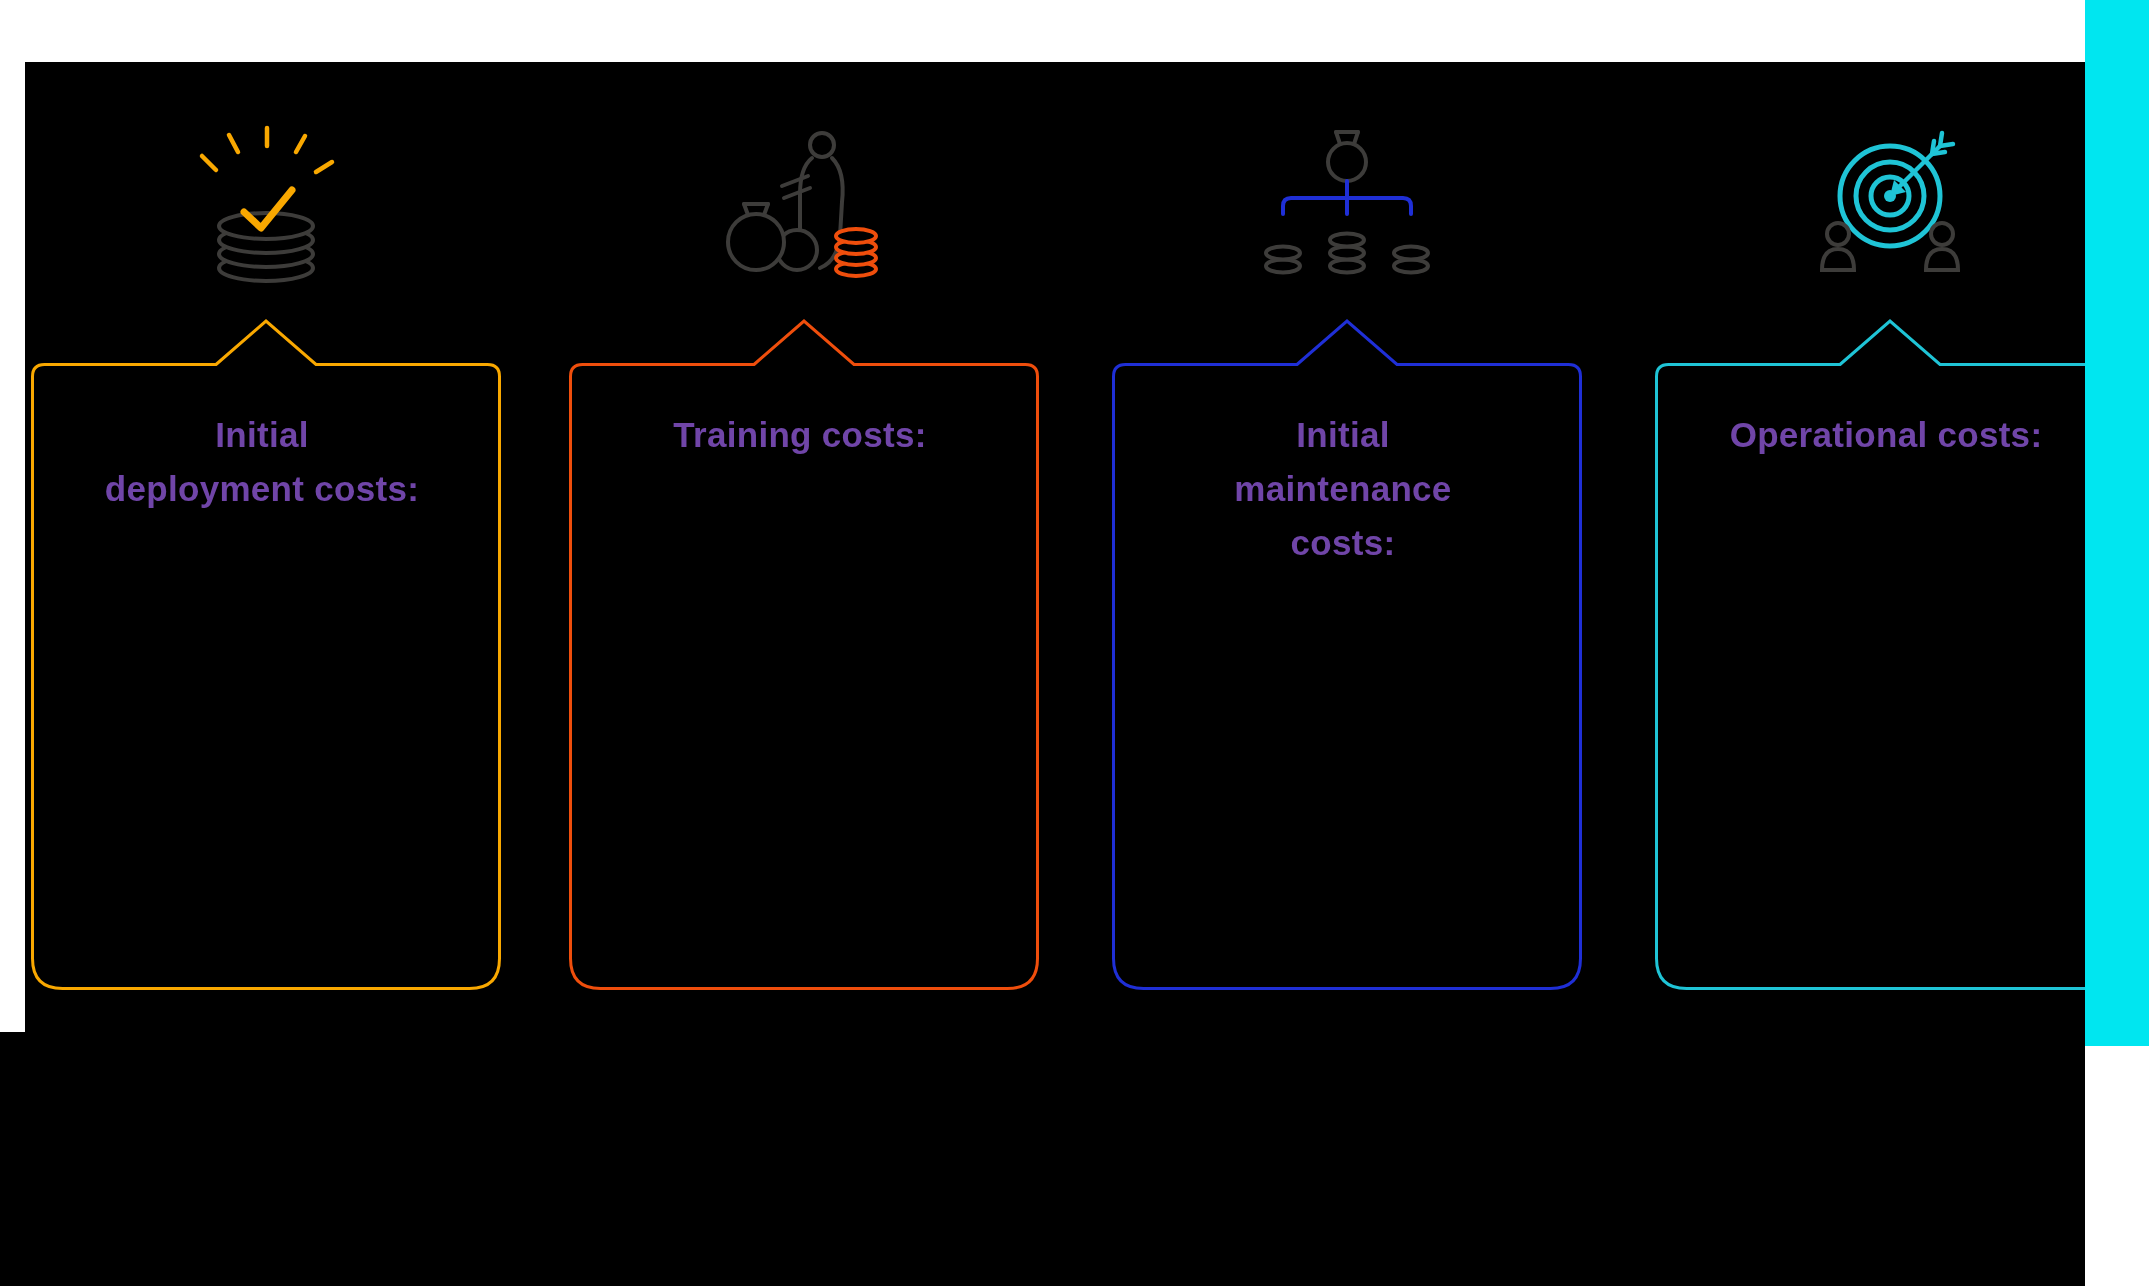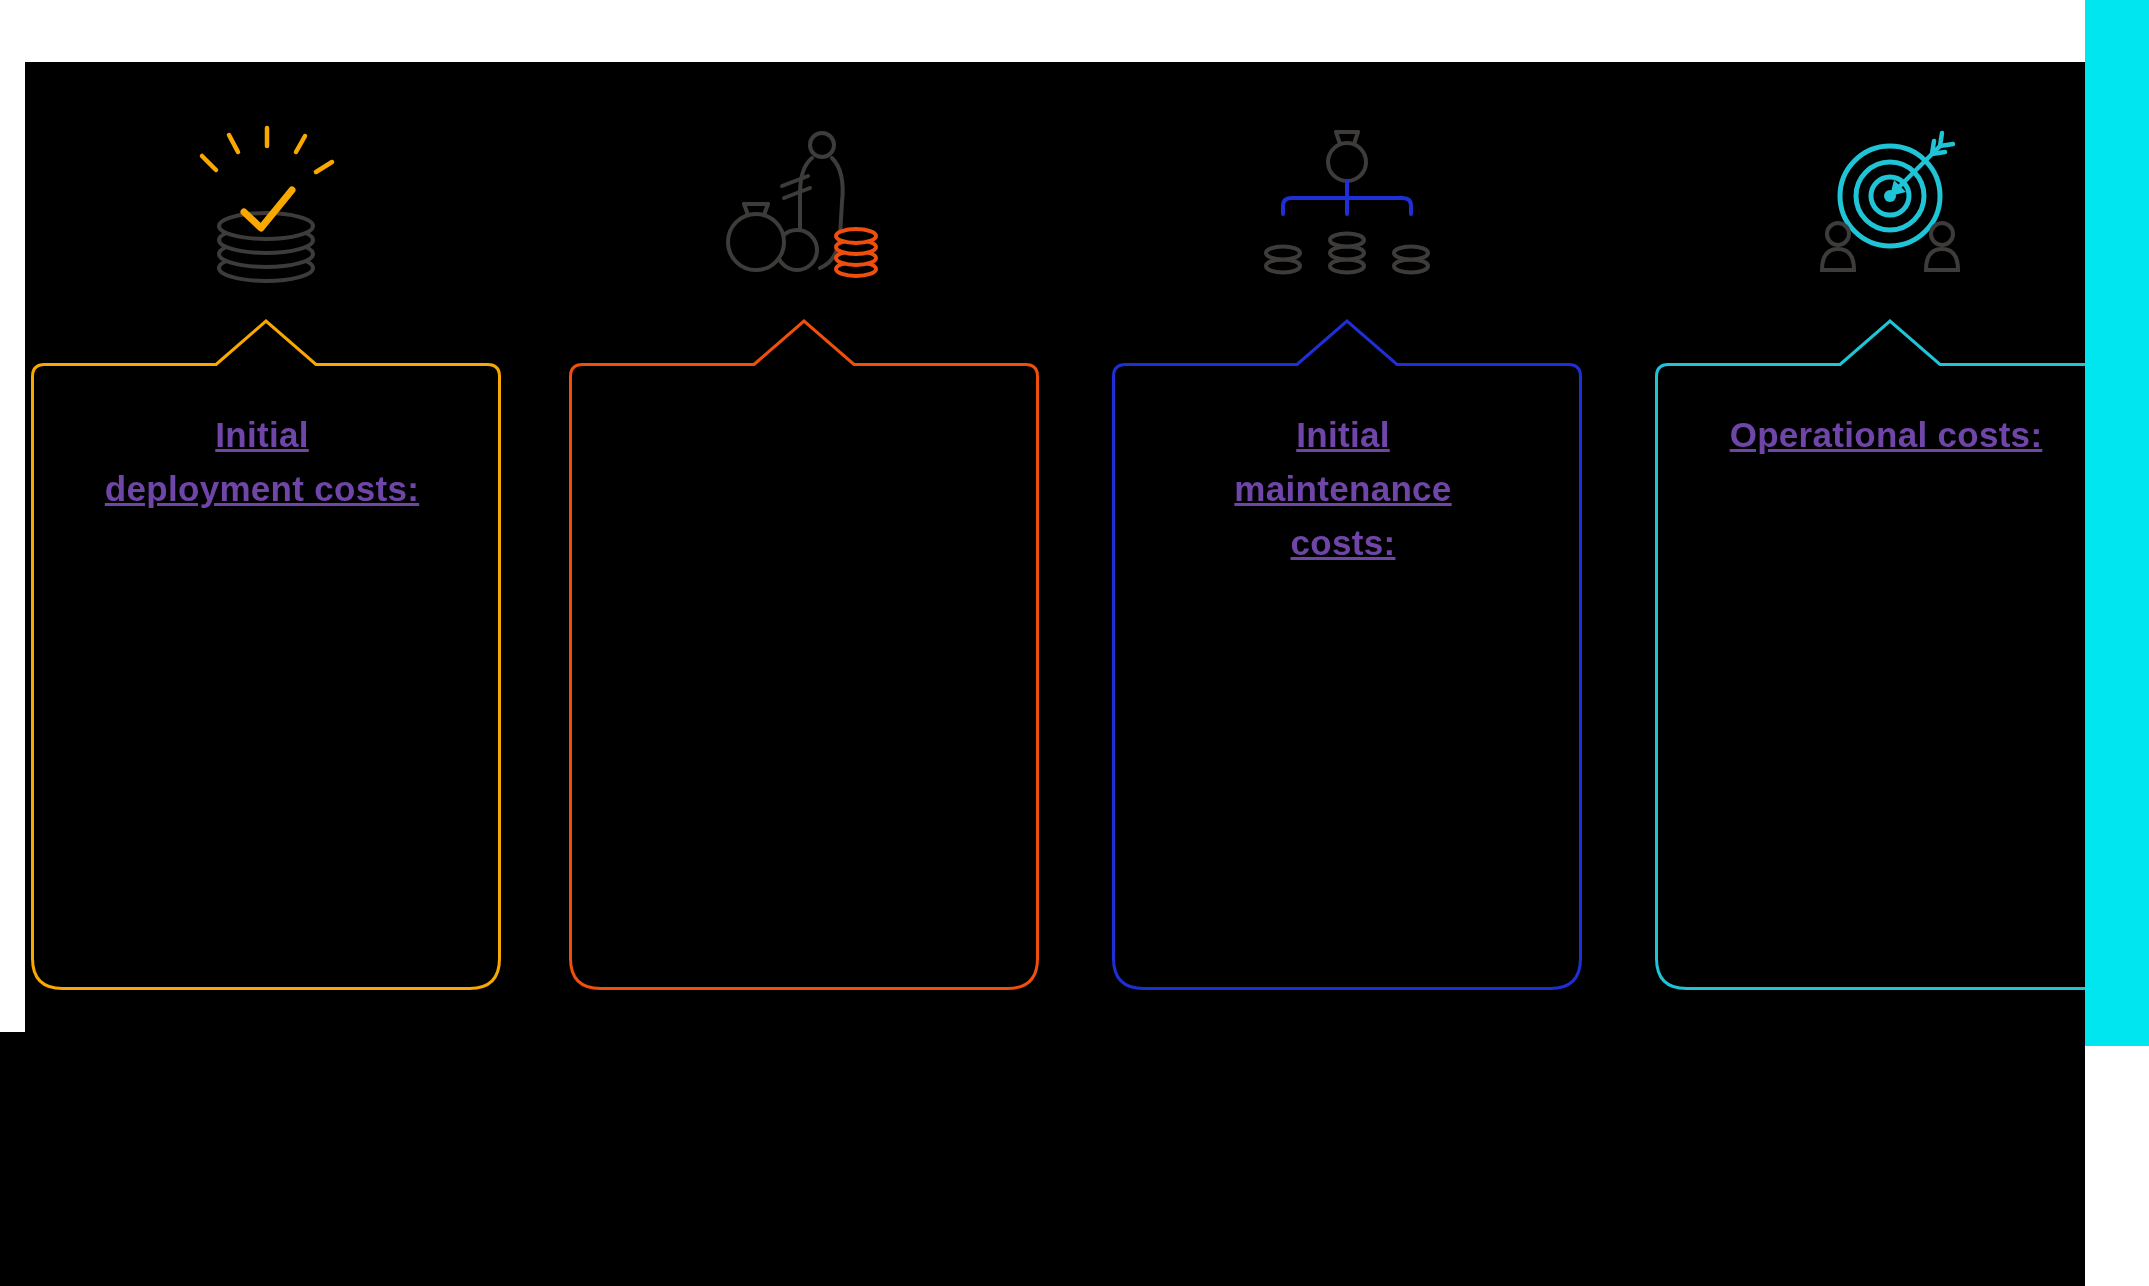--- a/index.html
+++ b/index.html
@@ -11,21 +11,21 @@
   .panel{position:absolute;left:25px;top:62px;width:2060px;height:1224px;background:var(--panel,#000);z-index:1;}
   .panel-ext{position:absolute;left:0;top:1032px;width:25px;height:254px;background:var(--panel,#000);z-index:1;}
   .accent-bar{position:absolute;left:2085px;top:0;width:64px;height:1046px;background:var(--bar,#00E6F0);z-index:5;}
 
   .card{position:absolute;top:318px;width:470px;height:672px;z-index:2;}
   .frame{position:absolute;left:0;top:0;width:470px;height:672px;display:block;}
   .frame path{fill:none;stroke-width:3;}
   .card-title{
     position:absolute;top:90px;left:12px;right:20px;text-align:center;
     font-weight:700;font-size:35px;line-height:54px;letter-spacing:.3px;
-    color:var(--title,#7045A8);white-space:pre-line;text-decoration:underline;
+    color:var(--title,#7045A8);white-space:pre-line;
   }
 
   .icon{position:absolute;top:118px;width:200px;height:170px;z-index:2;}
 
   .s1{stroke:var(--card1,#F9A800);}
   .s2{stroke:var(--card2,#EF4E0C);}
   .s3{stroke:var(--card3,#1F2FD6);}
   .s4{stroke:var(--card4,#1FC4D6);}
   .ink{stroke:var(--ink,#3D3C3A);}
   .fn{fill:none;}
@@ -138,20 +138,21 @@
       <path class="s1" d="M185 46.5 L235 3 L285 46.5 H456.5 Q468.5 46.5 468.5 58.5 V640.5 Q468.5 670.5 438.5 670.5 H31.5 Q1.5 670.5 1.5 640.5 V58.5 Q1.5 46.5 13.5 46.5 Z"></path>
     </svg>
     <div class="card-title">Initial
 deployment costs:</div>
   </div>
 
   <div class="card" style="left:569px">
     <svg class="frame" viewBox="0 0 470 672">
       <path class="s2" d="M185 46.5 L235 3 L285 46.5 H456.5 Q468.5 46.5 468.5 58.5 V640.5 Q468.5 670.5 438.5 670.5 H31.5 Q1.5 670.5 1.5 640.5 V58.5 Q1.5 46.5 13.5 46.5 Z"></path>
     </svg>
+    <div class="card-title">Training costs:</div>
   </div>
 
   <div class="card" style="left:1112px">
     <svg class="frame" viewBox="0 0 470 672">
       <path class="s3" d="M185 46.5 L235 3 L285 46.5 H456.5 Q468.5 46.5 468.5 58.5 V640.5 Q468.5 670.5 438.5 670.5 H31.5 Q1.5 670.5 1.5 640.5 V58.5 Q1.5 46.5 13.5 46.5 Z"></path>
     </svg>
     <div class="card-title">Initial
 maintenance
 costs:</div>
   </div>

